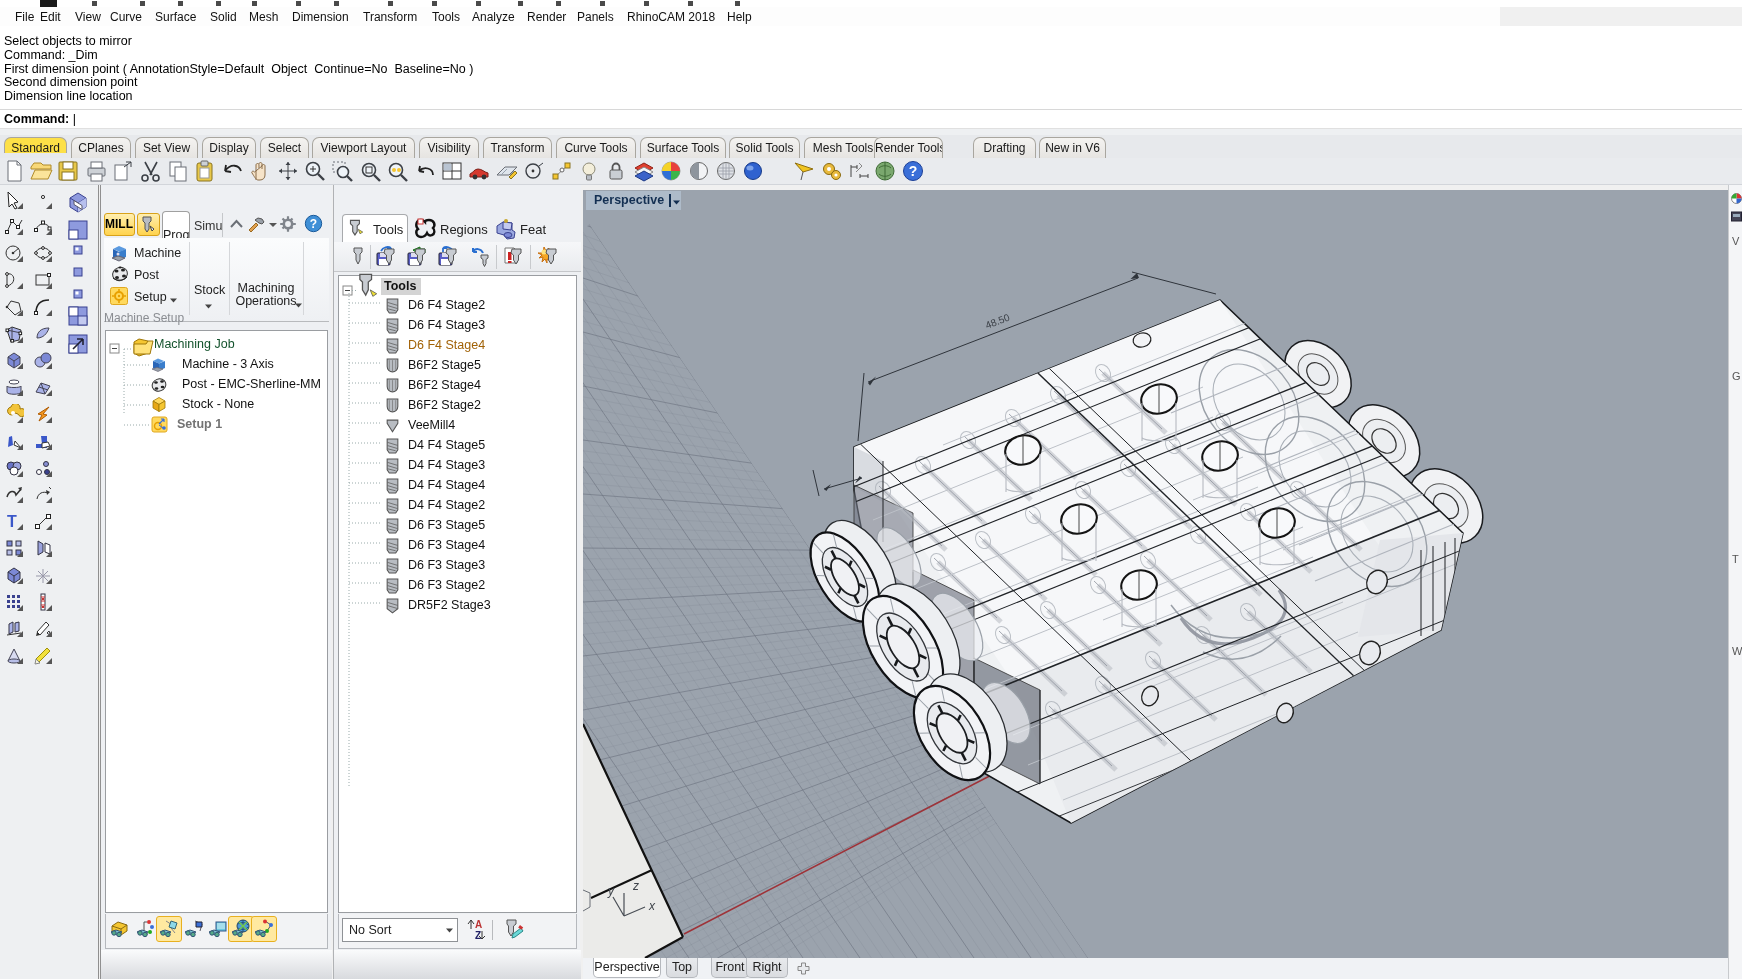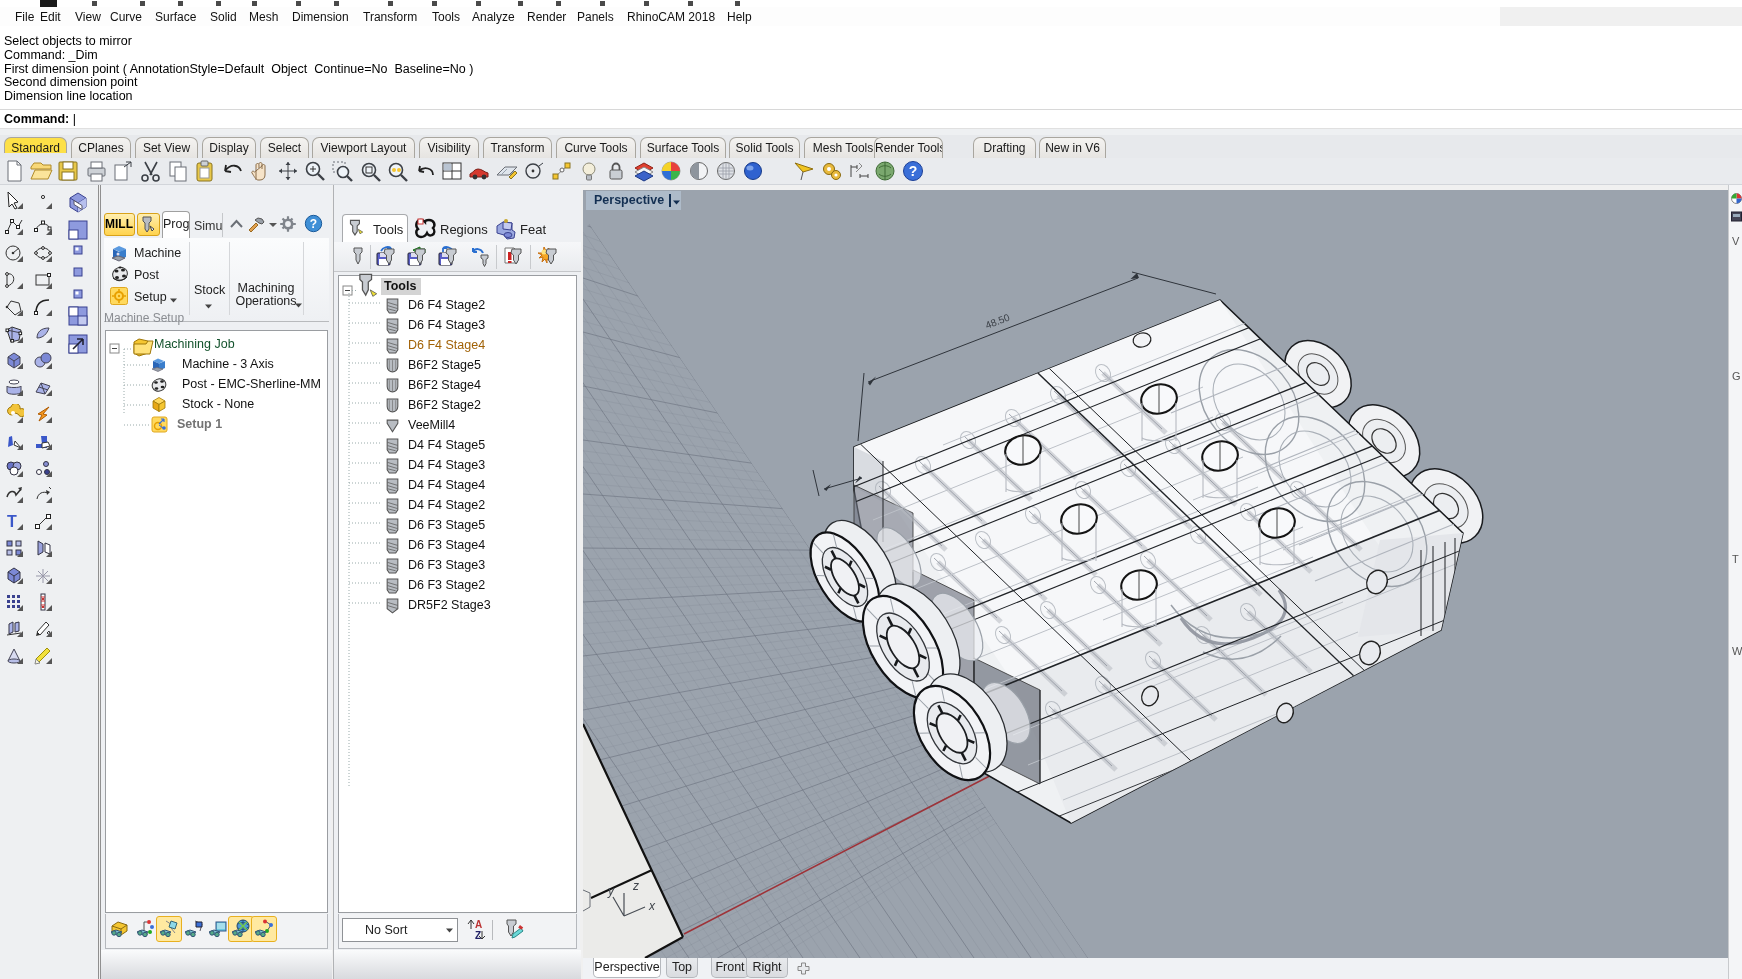--- a/index.html
+++ b/index.html
@@ -483,21 +483,21 @@
       <path d="M8 18L18 8m0 0h-6m6 0v6" stroke="#223" fill="none" stroke-width="1.6"></path>
     </svg>
   </div>
 <div class="abs" id="campanel" style="border-left:1px solid #909090">
     <div class="abs" style="left:0;top:0;width:231px;height:53px;background:#eef0f3"></div>
     <div class="abs" style="left:3px;top:28px;width:31px;height:23px;background:linear-gradient(#ffefb0,#ffd34e);border:1.5px solid #d8a21a;border-radius:3px;font-size:12px;font-weight:bold;text-align:left;padding-top:3px">MILL</div>
     <div class="abs" style="left:36px;top:28px;width:23px;height:23px;background:linear-gradient(#ffefb0,#ffd34e);border:1.5px solid #d8a21a;border-radius:3px"><svg width="20" height="20" viewBox="0 0 20 20">
         <path d="M5 3h8v4l-2 2v6l-2 3-2-3V9L5 7z" fill="#b8bcc2" stroke="#555"></path>
         <path d="M12 12l4 3-2 2z" fill="#eee" stroke="#444"></path>
       </svg></div>
-    <div class="abs seltab" style="left:61px;top:26px;width:28px;height:27px;font-size:12.5px;color:#222;text-align:center;padding-top:5px;border-color:#a0a0a0">Prog</div>
+    <div class="abs seltab" style="left:61px;top:26px;width:28px;height:27px;font-size:12.5px;color:#222;text-align:center;padding-top:16px;border-color:#a0a0a0">Prog</div>
     <div class="abs" style="left:93px;top:31px;width:27px;height:22px;font-size:12.5px;color:#333;padding-top:3px">Simu</div>
     <div class="abs" style="left:121px;top:28px;width:1px;height:24px;background:#c5c7ca"></div>
     <svg class="abs" style="left:127px;top:31px" width="17" height="17" viewBox="0 0 17 17">
       <path d="M3 11l5.5-6 5.5 6" fill="none" stroke="#6b6f76" stroke-width="2"></path>
     </svg>
     <svg class="abs" style="left:146px;top:30px" width="19" height="19" viewBox="0 0 19 19">
       <path d="M2 15l7-7 2 2-7 7z" fill="#e0a050" stroke="#9a6a20"></path>
       <path d="M8 5l3-2 4 1 2 3-2 2-3-1z" fill="#9aa0a8" stroke="#555"></path>
     </svg>
     <svg class="abs" style="left:167px;top:36px" width="10" height="8" viewBox="0 0 10 8">
@@ -829,21 +829,21 @@
       <path d="M2 1h10v10l-2 3H4l-2-3z" fill="#b8bcc2" stroke="#555"></path>
       <path d="M2 4l10 3M2 7l10 3M2 10l8 2" stroke="#666" stroke-width="0.8"></path>
     </svg>
     <div class="dtext" style="left:74px;top:393px;font-size:12.5px;color:#111">D6 F3 Stage2</div>
     <svg class="abs" style="left:51px;top:413px" width="15" height="16" viewBox="0 0 14 15">
       <path d="M2 1h10v9l-5 4-5-4z" fill="#b8bcc2" stroke="#555"></path>
       <path d="M2 4l10 3M2 7l10 3" stroke="#666" stroke-width="0.8"></path>
     </svg>
     <div class="dtext" style="left:74px;top:413px;font-size:12.5px;color:#111">DR5F2 Stage3</div>
     <div class="abs" style="left:4px;top:729px;width:239px;height:35px;background:#f2f3f5;border:1px solid #b5b8bd;border-top:none"></div>
-    <div class="abs" style="left:8px;top:733px;width:116px;height:24px;background:#fff;border:1px solid #8f9296;font-size:12.5px;color:#222;padding:4px 0 0 22px">No Sort<svg class="abs" style="right:3px;top:8px" width="9" height="7" viewBox="0 0 9 7">
+    <div class="abs" style="left:8px;top:733px;width:116px;height:24px;background:#fff;border:1px solid #8f9296;font-size:12.5px;color:#222;padding:4px 0 0 6px">No Sort<svg class="abs" style="right:3px;top:8px" width="9" height="7" viewBox="0 0 9 7">
         <path d="M1 1.5l3.5 4 3.5-4z" fill="#444"></path>
       </svg></div>
     <svg class="abs" style="left:130px;top:733px" width="24" height="24" viewBox="0 0 24 24">
       <path d="M4 6l3-4 3 4M7 2v9" stroke="#333" fill="none"></path>
       <text x="11" y="10" font-size="10" font-weight="bold" fill="#b33">A</text>
       <text x="11" y="21" font-size="10" font-weight="bold" fill="#226">Z</text>
       <path d="M18 13v8m0 0l-3-3m3 3l3-3" stroke="#333" fill="none"></path>
     </svg>
     <div class="abs" style="left:158px;top:735px;width:1px;height:20px;background:#b8babd"></div>
     <svg class="abs" style="left:165px;top:733px" width="26" height="26" viewBox="0 0 26 26">

